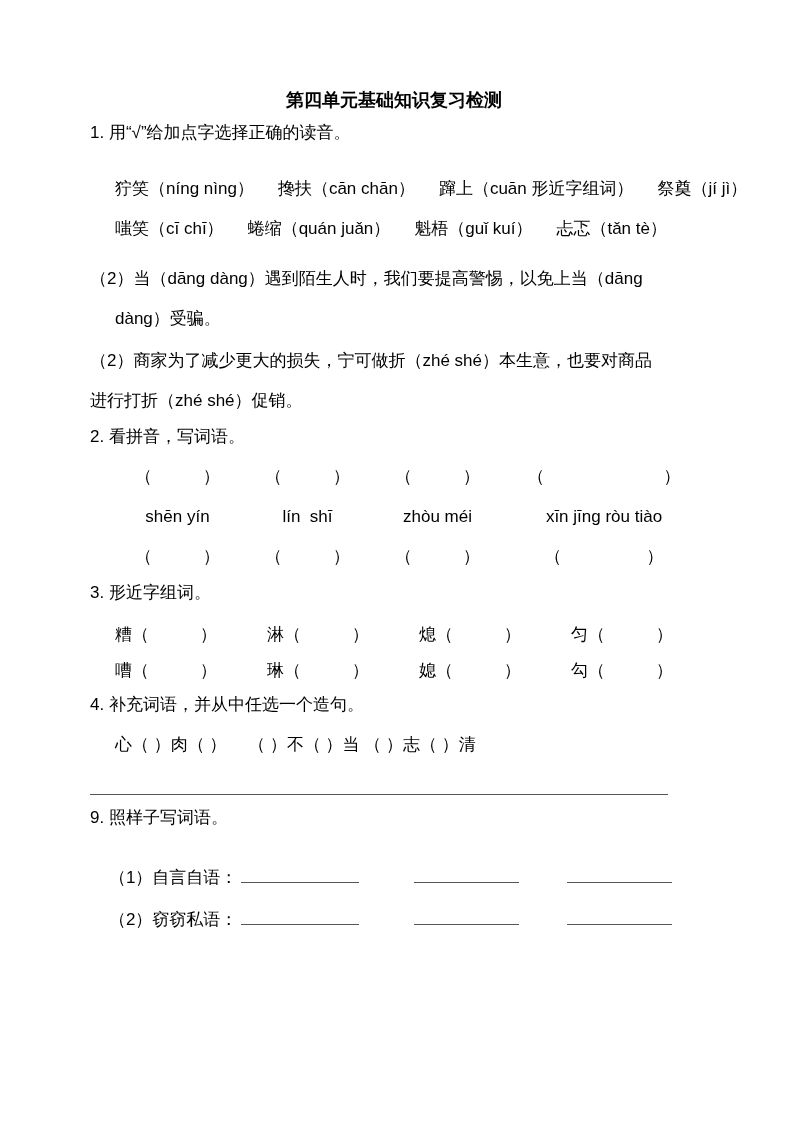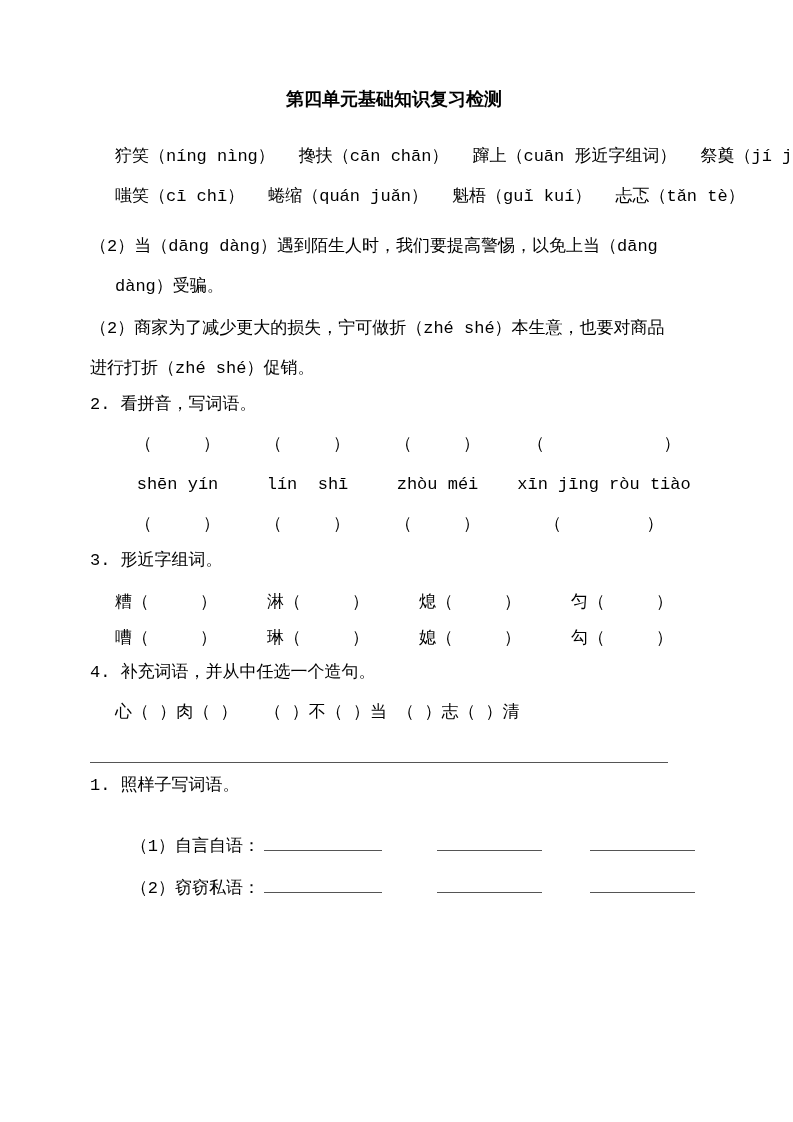--- a/index.html
+++ b/index.html
@@ -1,19 +1,19 @@
 <!DOCTYPE html>
 <html><head>
 <meta charset="utf-8">
 <style>
   html,body{margin:0;padding:0;background:#ffffff;}
   .page{
     width:793px;height:1122px;box-sizing:border-box;
     background:#ffffff;color:#000;
-    font-family:Liberation Mono, monospace;
+    font-family:Liberation Sans, sans-serif;
     font-size:17px;
     padding:88px 95px 0 90px;
     position:relative;
     overflow:hidden;
   }
   .title{
     margin:0;font-size:18px;font-weight:bold;text-align:center;
     height:24px;line-height:24px;
   }
   .line{
@@ -51,20 +51,21 @@
   .mt22{margin-top:22px;} .mt28{margin-top:28px;} .mt34{margin-top:34px;}
   .mt48{margin-top:48px;}
 </style>
 </head>
 <body>
 
 <div class="page">
 
   <h1 class="title">第四单元基础知识复习检测</h1>
 
+  <div class="line mt10">1. 用“√”给加点字选择正确的读音。</div>
 
   <div class="line row q1row mt34">
     <span>狞笑（níng nìng）</span>
     <span>搀扶（cān chān）</span>
     <span>蹿上（cuān 形近字组词）</span>
     <span>祭奠（jí jì）</span>
   </div>
 
   <div class="line row q1row q1row2 mt18">
     <span>嗤笑（cī chī）</span>
@@ -115,21 +116,21 @@
     <span>嘈（　　　）</span>
     <span>琳（　　　）</span>
     <span>媳（　　　）</span>
     <span>勾（　　　）</span>
   </div>
 
   <div class="line mt12">4. 补充词语，并从中任选一个造句。</div>
   <div class="line mt18 indent25">心（ ）肉（ ）　 （ ）不（ ）当 （ ）志（ ）清</div>
   <div class="answer-line"></div>
 
-  <div class="line mt12">1. 照样子写词语。</div>
+  <div class="line mt12">9. 照样子写词语。</div>
 
   <div class="line mt16">
     <span>（1）自言自语：</span><span class="blank b1"></span><span class="blank b2"></span><span class="blank b3"></span>
   </div>
 
   <div class="line mt20">
     <span>（2）窃窃私语：</span><span class="blank b1"></span><span class="blank b2"></span><span class="blank b3"></span>
   </div>
 
 

